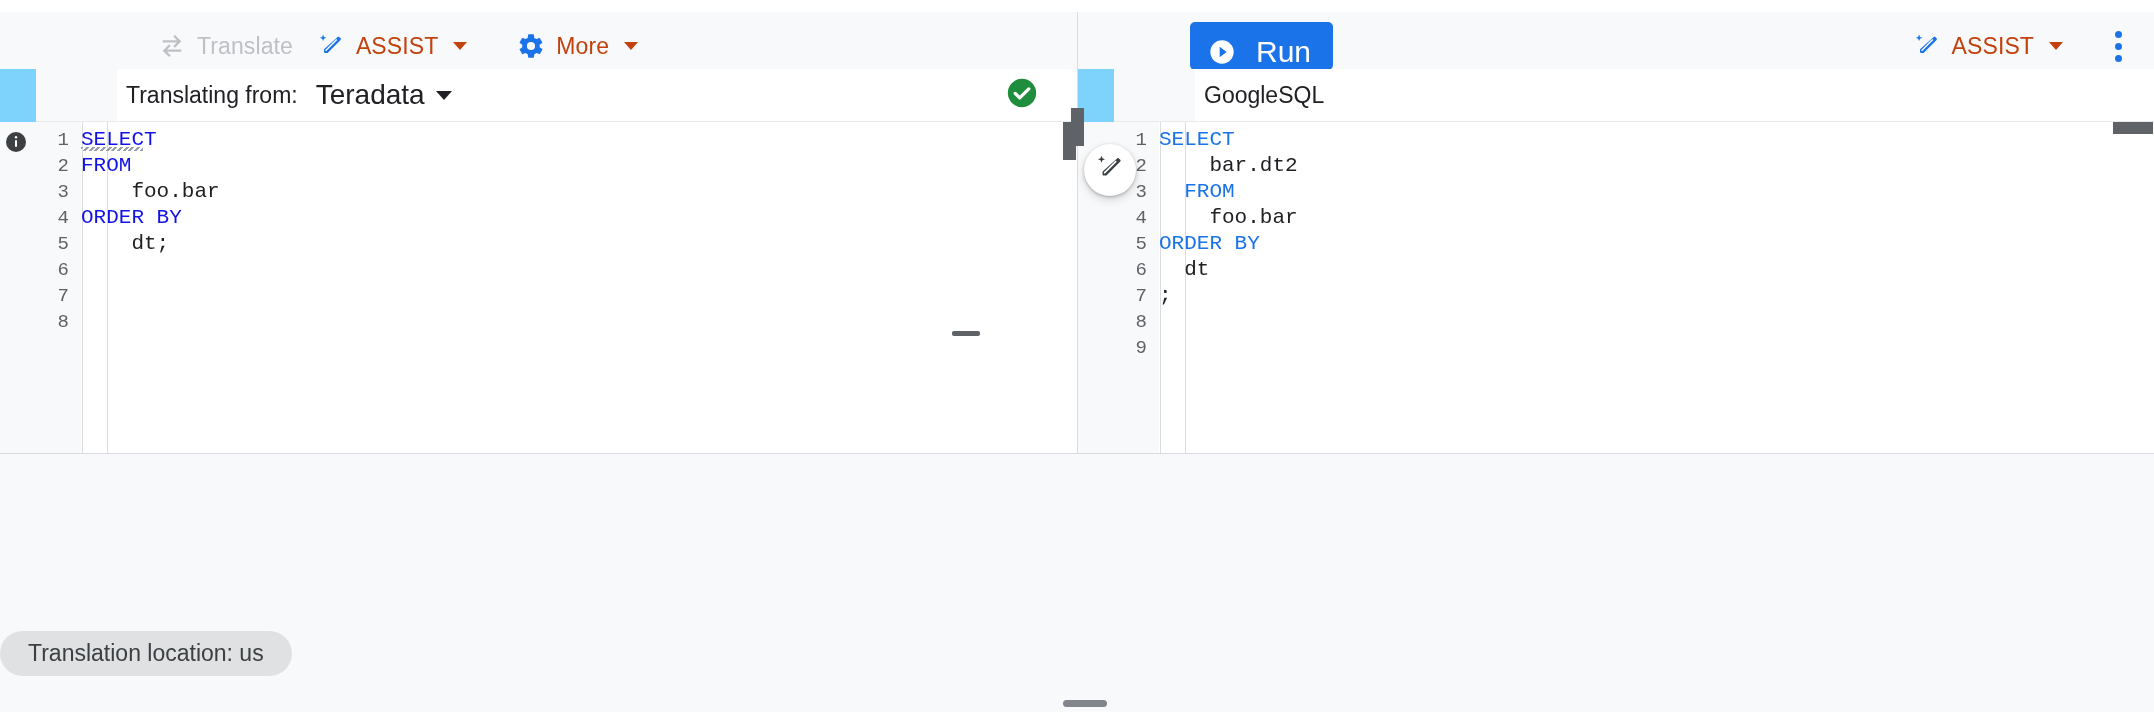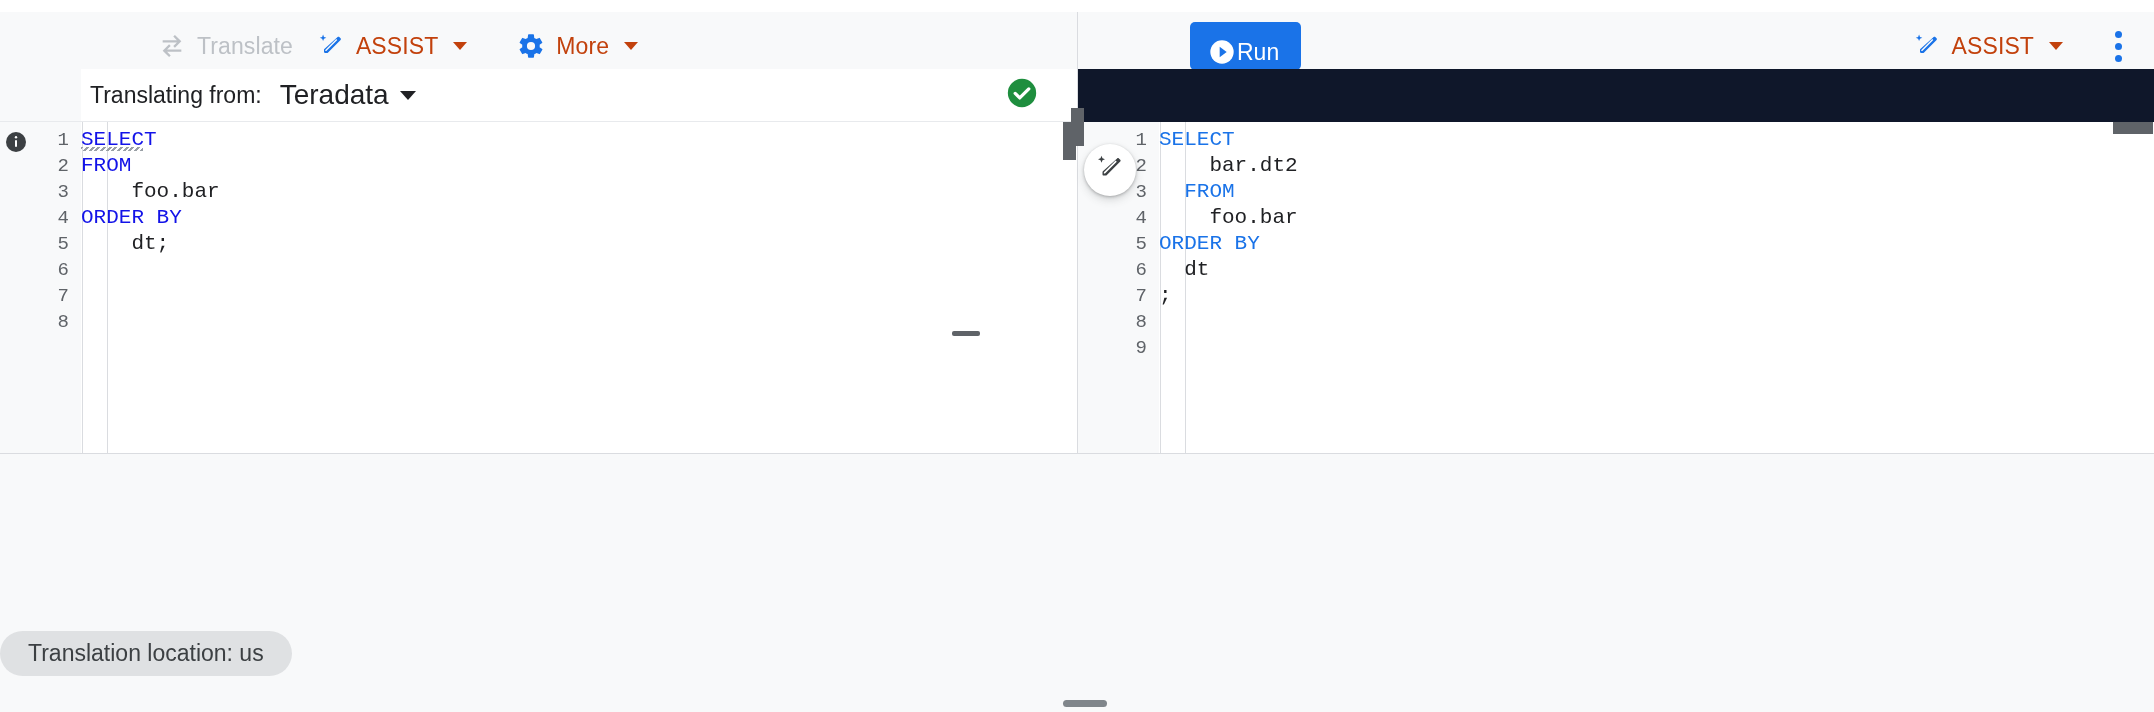--- a/index.html
+++ b/index.html
@@ -30,31 +30,31 @@
   }
   .tb-btn.disabled { color:#bdc1c6; cursor:default; }
   .caret {
     width:0;height:0;border-left:7px solid currentColor;border-right:7px solid currentColor;
     border-top:8px solid currentColor; border-left-color:transparent;border-right-color:transparent;
     margin-left:4px;
   }
   .ico { display:inline-flex; align-items:center; justify-content:center; }
 
   .run-btn {
-    display:flex; align-items:center; gap:1px;
+    display:flex; align-items:center; gap:20px;
     background:#1a73e8; color:#fff; border:none; border-radius:5px;
-    height:48px; padding:12px 22px 0 18px; font-size:23px; cursor:pointer;
+    height:48px; padding:12px 22px 0 18px; font-size:30px; cursor:pointer;
     font-family:"Liberation Sans", sans-serif;
   }
   .kebab { display:flex; flex-direction:column; gap:5px; padding:10px; cursor:pointer; }
   .kebab i { width:7px;height:7px;border-radius:50%;background:#1a73e8;display:block; }
 
   
   .panes { position:absolute; left:0; top:69px; width:2154px; height:384px; display:flex; }
-  .pane { position:relative; height:100%; background:#0f172a; }
+  .pane { position:relative; height:100%; background:#7dd3fc;padding-left:36px; }
   .pane-left  { width:1078px; border-right:1px solid #dadce0; }
   .pane-right { width:1076px; }
 
   .pane-head {
     height:53px; display:flex; align-items:center; background:#fff;
     border-bottom:1px solid #e8eaed; position:relative;
   }
   .pane-head .indent { width:81px; height:100%; background:#f8f9fa; }
   .head-label { font-size:23px; color:#202124; margin-left:9px; }
   .head-value { font-size:28px; color:#202124; margin-left:18px; display:flex; align-items:center; cursor:pointer; }
@@ -236,20 +236,24 @@
             <div class="ln"><span class="kw-dark">ORDER BY</span></div>
             <div class="ln"><span>    dt;</span></div>
             <div class="ln"><span></span></div>
           </div>
         <div class="sb-v" style="top:0;height:38px;right:1px"></div>
         <div class="sb-h" style="left:952px;bottom:117px;width:28px"></div>
       </div>
     </div>
 
     <div class="pane pane-right">
+      <div class="pane-head">
+        <div class="indent"></div>
+        <span class="head-label">GoogleSQL</span>
+      </div>
 
       <div class="editor">
         <div class="gutter plain" id="right-lines">
             <div>1</div>
             <div>2</div>
             <div>3</div>
             <div>4</div>
             <div>5</div>
             <div>6</div>
             <div>7</div>

